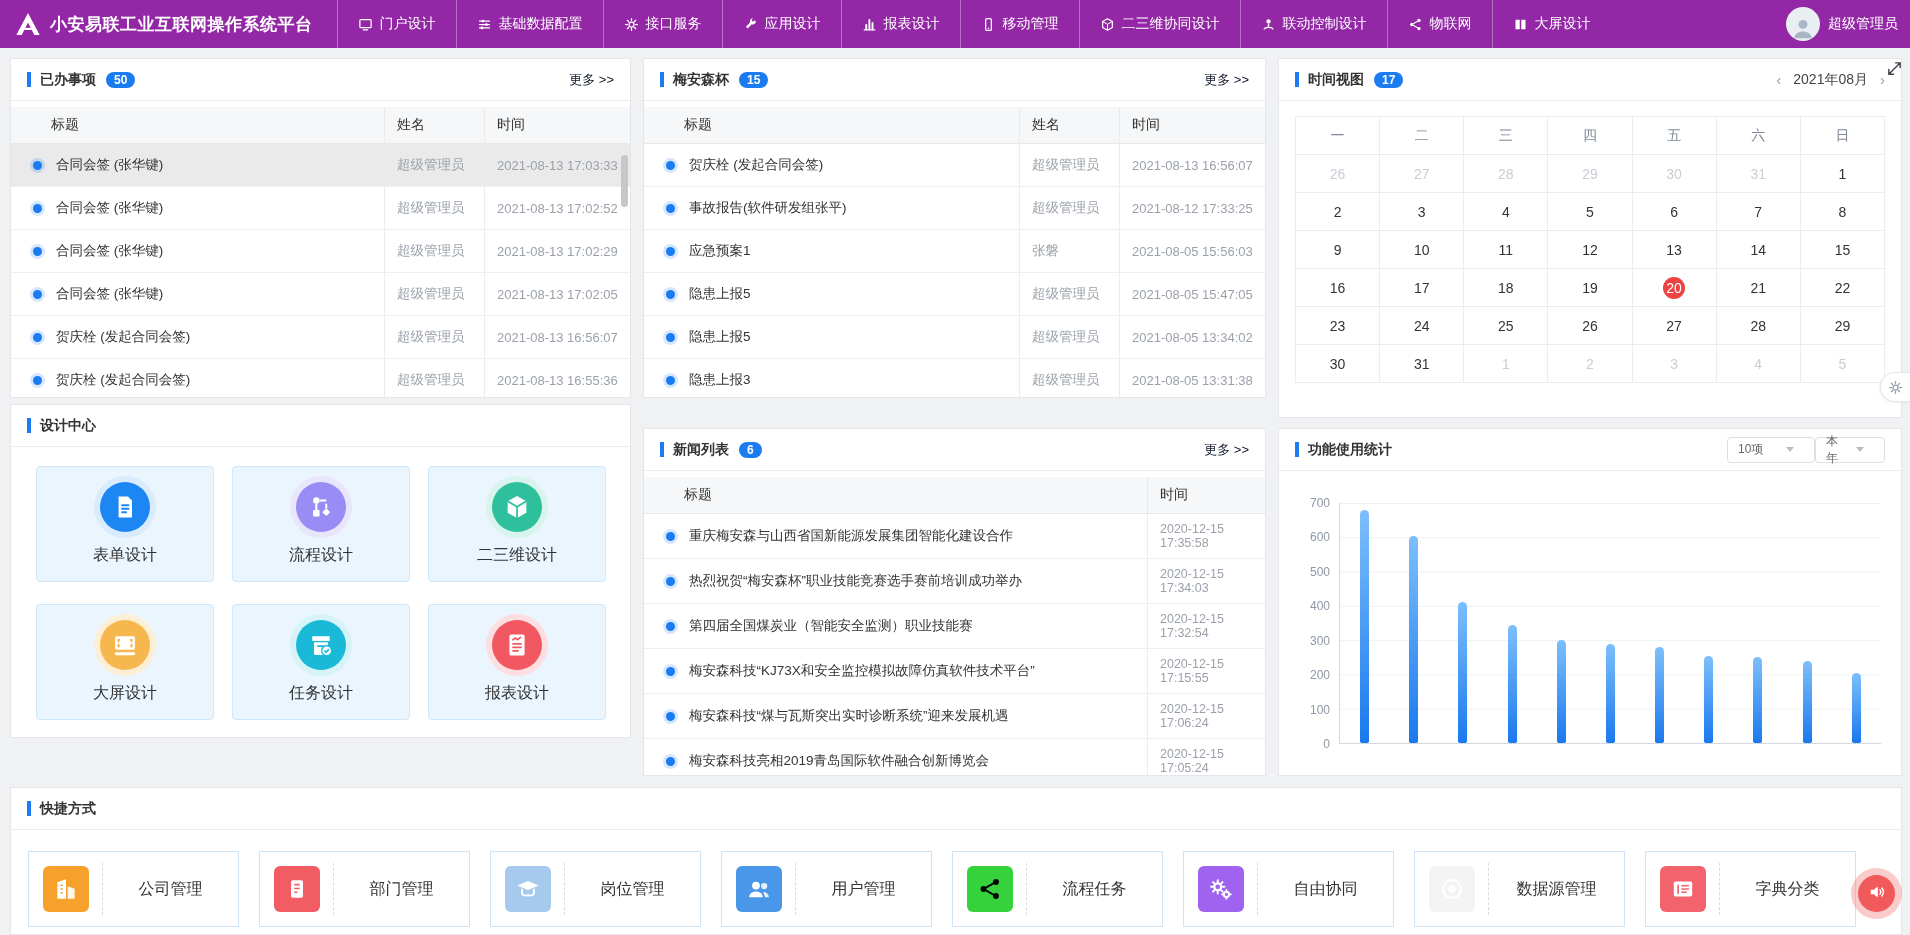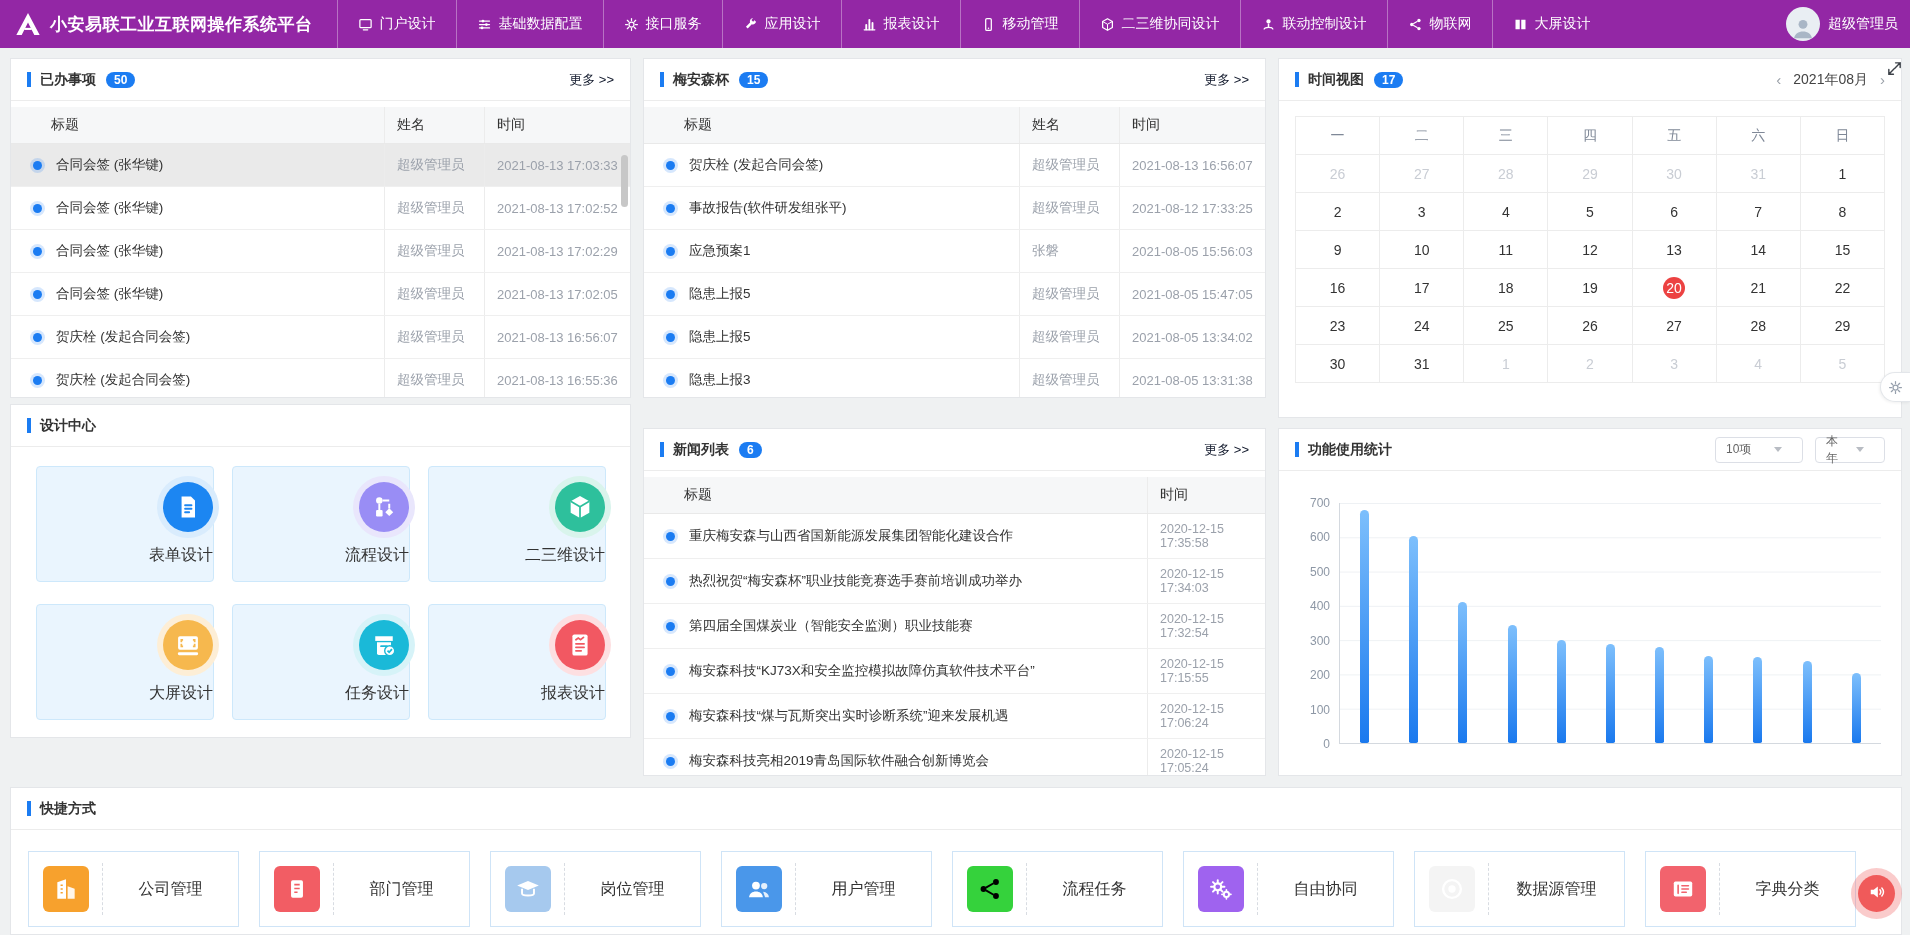--- a/index.html
+++ b/index.html
@@ -44,28 +44,28 @@
   .cal-arrow{color:#9aa0a8;cursor:pointer;font-size:15px;}
   .cal-head,.cal-days{display:grid;grid-template-columns:repeat(7,1fr);gap:1px;background:#ececec;border:1px solid #ececec;}
   .cal-head{border-bottom:none;}
   .cal-hcell{height:37px;background:#fff;display:flex;align-items:center;justify-content:center;color:#7f8897;font-size:14px;}
   .cal-cell{height:37px;background:#fff;display:flex;align-items:center;justify-content:center;cursor:pointer;}
   .dnum{font-size:14px;color:#333;width:22px;height:22px;display:flex;align-items:center;justify-content:center;}
   .cal-cell.muted .dnum{color:#c9cdd4;}
   .cal-cell.today .dnum{background:#ec4242;color:#fff;border-radius:50%;font-size:14px;}
   
   .dgrid{display:grid;grid-template-columns:repeat(3,178px);gap:22px 18px;padding:19px 25px;}
-  .dcard{height:114px;background:#eaf5fe;border:1px solid #cde8fb;border-radius:4px;display:flex;flex-direction:column;align-items:flex-end;justify-content:center;cursor:pointer;}
+  .dcard{height:114px;background:#eaf5fe;border:1px solid #cde8fb;border-radius:4px;display:flex;flex-direction:column;align-items:center;justify-content:center;cursor:pointer;}
   .dicon{width:50px;height:50px;border-radius:50%;display:flex;align-items:center;justify-content:center;margin-bottom:13px;}
   .dicon svg{width:28px;height:28px;display:block;}
   .dlabel{font-size:16px;color:#333;}
   
   .sel{display:flex;align-items:center;justify-content:space-between;border:1px solid #dcdfe6;border-radius:4px;height:26px;padding:0 20px 0 10px;color:#666;font-size:12px;background:#fff;cursor:pointer;box-sizing:border-box;}
   .sel.first{margin-left:auto;width:88px;}
-  .sel.second{margin-left:12px;width:70px;}
+  .sel.second{width:70px;}
   .chev{width:0;height:0;border-left:4px solid transparent;border-right:4px solid transparent;border-top:5px solid #b8bcc3;margin-left:8px;}
   .chart{display:flex;padding:32px 20px 0 14px;}
   .yaxis{width:46px;display:flex;flex-direction:column;justify-content:space-between;height:241px;padding-right:9px;box-sizing:border-box;flex:none;}
   .ytick{height:0;display:flex;align-items:center;justify-content:flex-end;color:#8d97a5;font-size:12px;}
   .plot{flex:1;height:240px;border-left:1px solid #d4d9df;border-bottom:1px solid #d4d9df;background-image:linear-gradient(#eef1f4 1px,transparent 1px);background-size:100% calc(100% / 7);position:relative;}
   .bars{position:absolute;left:0;right:0;top:0;bottom:0;display:flex;align-items:flex-end;justify-content:space-around;}
   .bar{width:9px;border-radius:5px 5px 2px 2px;background:linear-gradient(180deg,#7dbffc 0%,#1a79ee 100%);}
   
   .scards{display:flex;gap:20px;padding:21px 0 0 17px;}
   .scard{width:211px;height:76px;background:#fff;border:1px solid #cfe4f7;display:flex;align-items:center;cursor:pointer;box-sizing:border-box;flex:none;}

